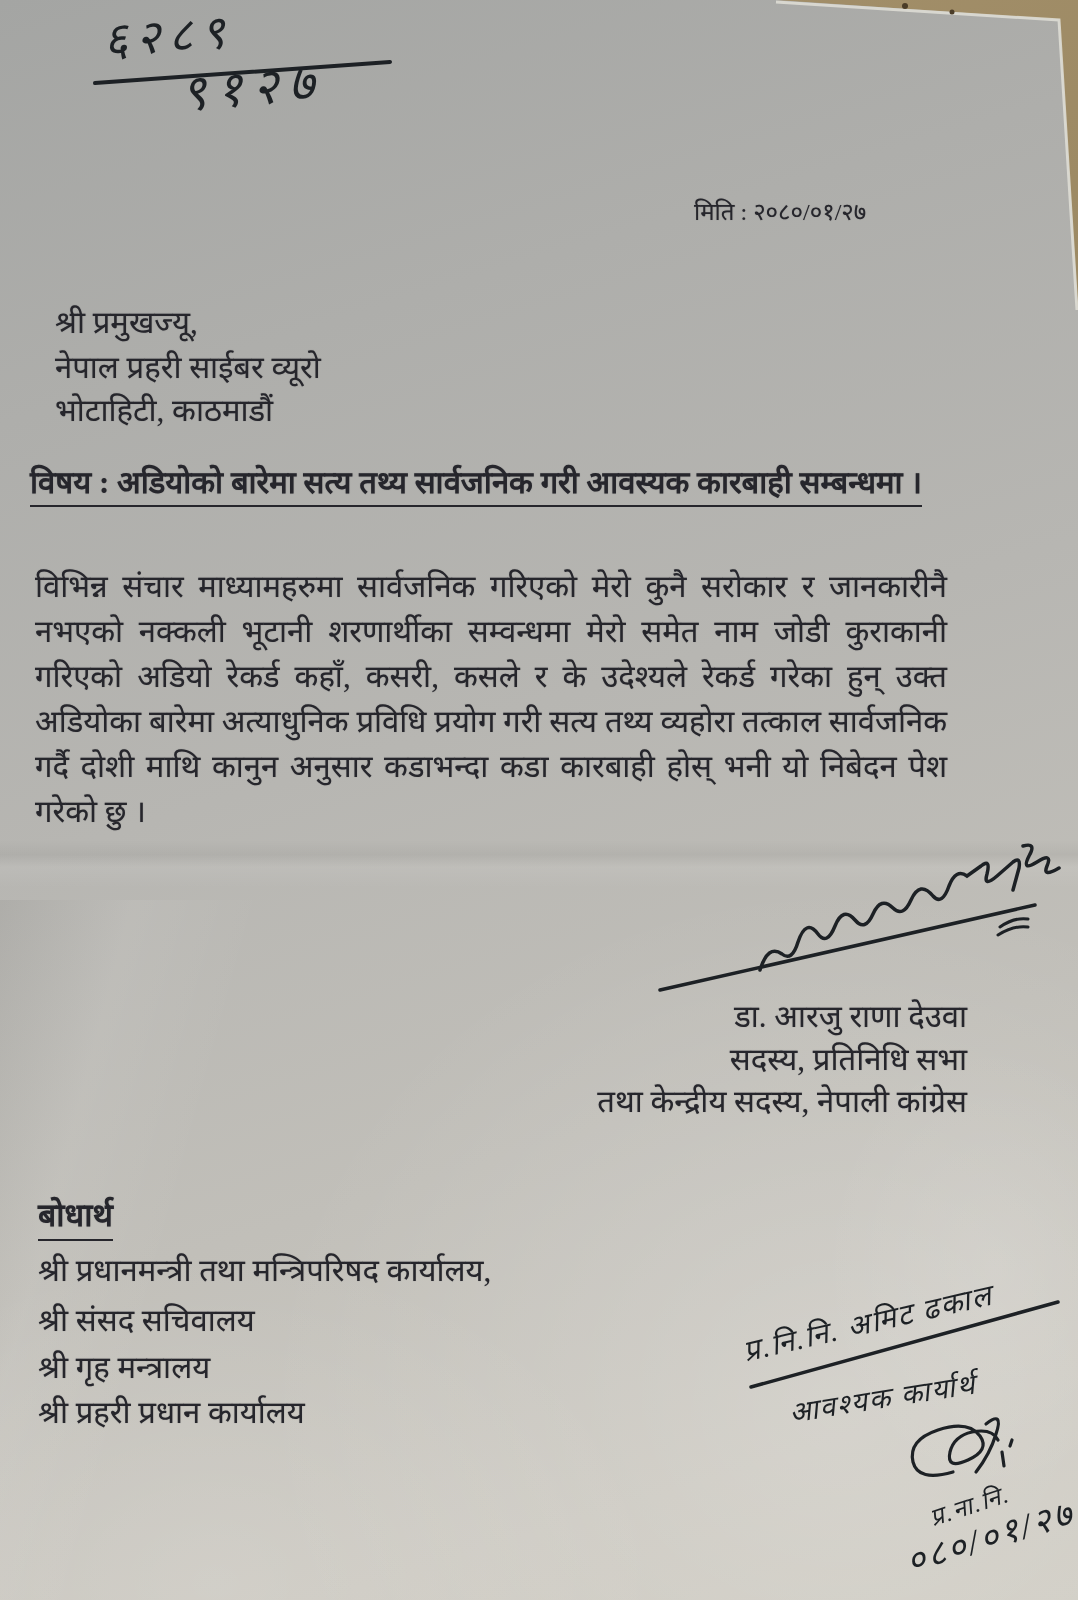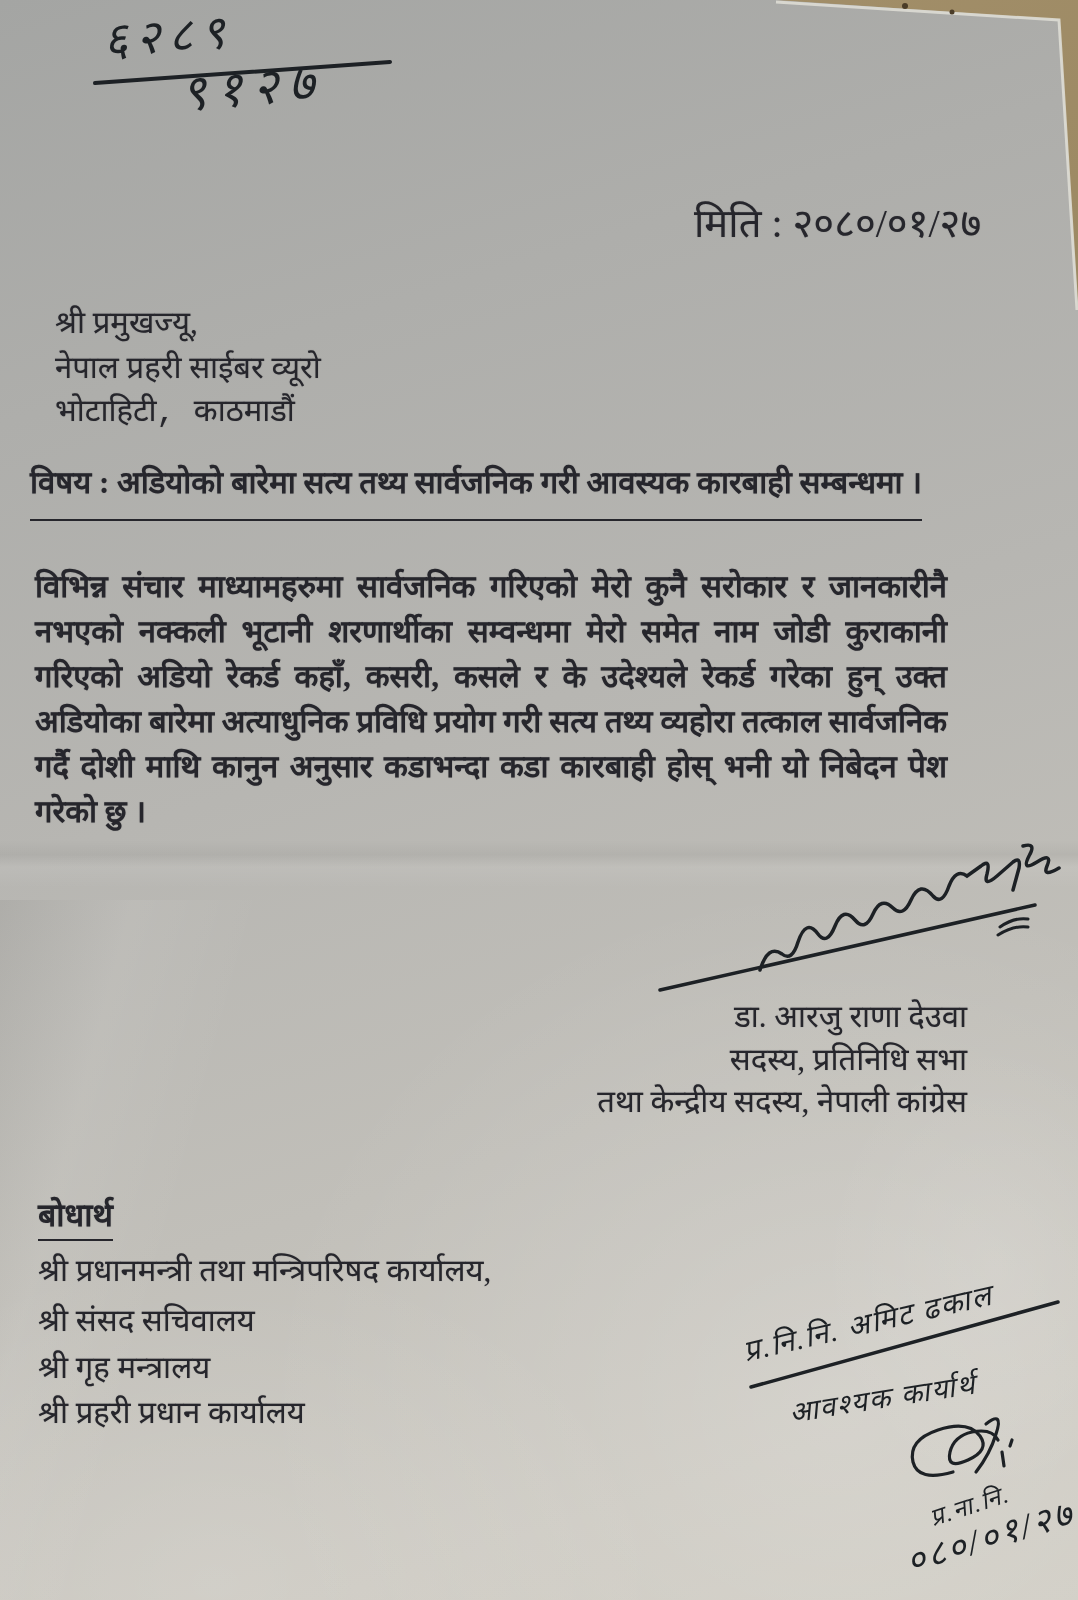--- a/index.html
+++ b/index.html
@@ -18,22 +18,22 @@
       linear-gradient(to bottom, rgba(0,0,0,0.00) 52.5%, rgba(0,0,0,0.045) 53.4%, rgba(255,255,255,0.07) 54.2%, rgba(0,0,0,0.0) 55.5%),
       linear-gradient(163deg,#a4a5a3 0%,#aeaeab 22%,#b7b6b2 45%,#c1bfb9 68%,#cbc8c0 88%,#cfccc3 100%);
   }
   .crease{position:absolute;pointer-events:none;}
   #crease-left{left:0;top:900px;width:260px;height:700px;
     background:linear-gradient(105deg, rgba(0,0,0,0.05), rgba(255,255,255,0.06) 30%, rgba(0,0,0,0) 60%);}
   #crease-right{right:0;top:1050px;width:420px;height:550px;
     background:radial-gradient(60% 60% at 80% 40%, rgba(255,255,255,0.10), rgba(0,0,0,0) 70%);}
   .txt{position:absolute;color:#26262c;text-shadow:0 0 1px rgba(38,38,44,0.35);white-space:nowrap;}
   .hand{position:absolute;color:#1d2125;white-space:nowrap;font-style:italic;letter-spacing:2px;}
-  .para{white-space:normal;text-align:justify;line-height:45px;font-size:31px;font-weight:bold;}
-  #subject span{border-bottom:2px solid #26262c;padding-bottom:19px;}
+  .para{white-space:normal;text-align:justify;line-height:45px;font-size:31px;}
+  #subject span{border-bottom:2px solid #26262c;padding-bottom:5px;}
   #cc-heading span{border-bottom:2px solid #26262c;padding-bottom:6px;font-weight:bold;}
   .sig-line{line-height:42px;font-size:31px;text-align:right;margin-top:8px;}
   svg{position:absolute;overflow:visible;}
 </style>
 </head>
 <body>
 
 <div id="photo">
 
   <div id="paper"></div>
@@ -45,25 +45,25 @@
     <circle cx="905" cy="6" r="3" fill="#4a3c28"></circle>
     <circle cx="952" cy="12" r="2.5" fill="#4a3c28"></circle>
   </svg>
 
   <div class="hand" style="left:103px;top:2px;font-size:47px;transform:rotate(-4deg);letter-spacing:8px;">६२८९</div>
   <svg width="400" height="40" style="left:90px;top:55px">
     <line x1="5" y1="28" x2="300" y2="7" stroke="#1d2125" stroke-width="4" stroke-linecap="round"></line>
   </svg>
   <div class="hand" style="left:180px;top:52px;font-size:50px;transform:rotate(-5deg);letter-spacing:10px;">९१२७</div>
 
-  <div class="txt" style="left:694px;top:194px;font-size:40px;">मिति : २०८०/०१/२७</div>
+  <div class="txt" style="left:694px;top:194px;font-size:24px;">मिति : २०८०/०१/२७</div>
 
   <div class="txt" style="left:55px;top:300px;font-size:31px;">श्री प्रमुखज्यू,</div>
   <div class="txt" style="left:55px;top:345px;font-size:31px;">नेपाल प्रहरी साईबर व्यूरो</div>
-  <div class="txt" style="left:55px;top:388px;font-size:31px;font-family:Liberation Mono, monospace;">भोटाहिटी, काठमाडौं</div>
+  <div class="txt" style="left:55px;top:388px;font-size:31px;">भोटाहिटी, काठमाडौं</div>
 
   <div class="txt" id="subject" style="left:30px;top:460px;font-size:31px;font-weight:600;">
     <span>विषय : अडियोको बारेमा सत्य तथ्य सार्वजनिक गरी आवस्यक कारबाही सम्बन्धमा ।</span>
   </div>
 
   <div class="txt para" style="left:35px;top:564px;width:912px;">विभिन्न संचार माध्यामहरुमा सार्वजनिक गरिएको मेरो कुनै सरोकार र जानकारीनै नभएको नक्कली भूटानी शरणार्थीका सम्वन्धमा मेरो समेत नाम जोडी कुराकानी गरिएको अडियो रेकर्ड कहाँ, कसरी, कसले र के उदेश्यले रेकर्ड गरेका हुन् उक्त अडियोका बारेमा अत्याधुनिक प्रविधि प्रयोग गरी सत्य तथ्य व्यहोरा तत्काल सार्वजनिक गर्दै दोशी माथि कानुन अनुसार कडाभन्दा कडा कारबाही होस् भनी यो निबेदन पेश गरेको छु ।</div>
 
   <svg width="400" height="130" style="left:655px;top:865px">
     <path d="M105,105 q8,-26 22,-16 q10,8 16,-12 q8,-24 20,-8 q9,12 17,-8 q8,-20 20,-6 q10,12 18,-6 q8,-18 20,-6 q10,10 18,-8 q9,-20 22,-4 q9,10 16,-10 q7,-18 18,-10 l14,-10 q10,-8 6,8 q-4,14 10,2 l16,-14 q8,-6 6,6 l-6,22 m10,-44 q14,-4 6,10 q-8,16 8,6 q16,-10 10,4 q-5,12 12,2" fill="none" stroke="#1d2125" stroke-width="3.5" stroke-linecap="round"></path>
     <path d="M5,125 L380,40" fill="none" stroke="#1d2125" stroke-width="3.5" stroke-linecap="round"></path>

